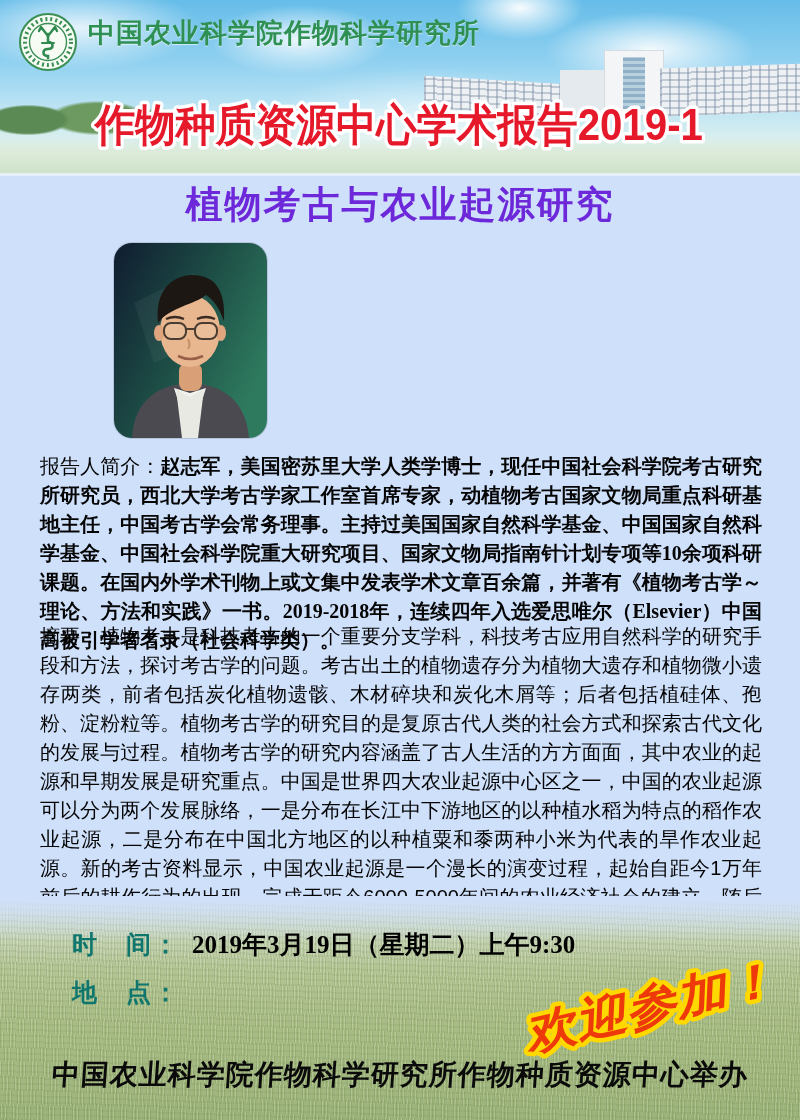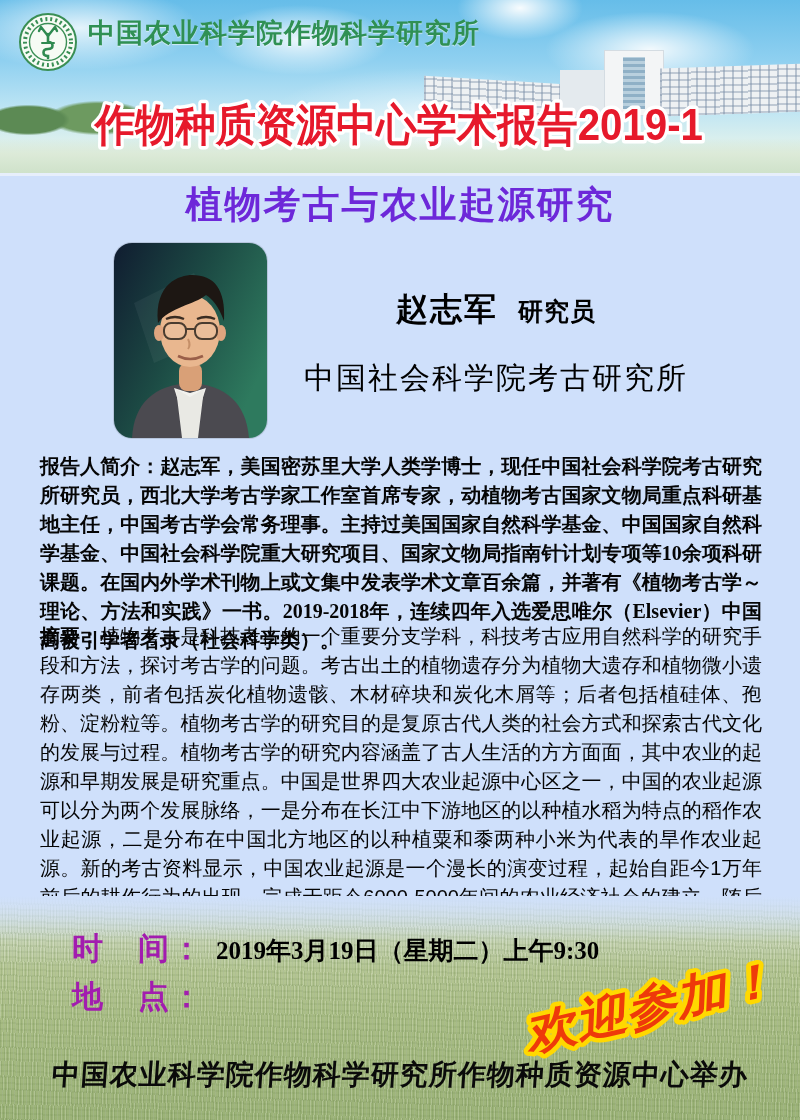--- a/index.html
+++ b/index.html
@@ -75,40 +75,40 @@
   .speaker-title{font-size:25px;font-weight:800;color:#000;letter-spacing:1px;}
   .affiliation{
     margin-top:26px;font-size:30px;color:#000;letter-spacing:2px;
     font-family:"Liberation Serif",serif;
   }
 
   .para{
     position:absolute;left:40px;width:722px;margin:0;
     font-size:20px;line-height:29px;color:#050505;text-align:justify;
   }
-  .para .lead{font-weight:700;font-family:"Liberation Sans",sans-serif;}
+  .para .lead{font-weight:400;font-family:"Liberation Sans",sans-serif;}
   .bio{top:452px;font-family:"Liberation Serif",serif;font-weight:600;}
   .abstract{top:622px;font-family:"Liberation Sans",sans-serif;font-weight:400;}
 
   
   .grass{
     position:absolute;left:0;top:896px;width:800px;height:224px;
     background-image:
       repeating-linear-gradient(88deg, rgba(70,100,45,.14) 0 1px, rgba(0,0,0,0) 1px 3px),
       repeating-linear-gradient(94deg, rgba(255,255,255,.18) 0 1px, rgba(0,0,0,0) 1px 4px),
       repeating-linear-gradient(2deg, rgba(90,120,60,.10) 0 2px, rgba(0,0,0,0) 2px 6px),
       linear-gradient(180deg,#dde6e6 0%, #ccd8bf 14%, #b5c694 32%, #a9bd85 55%, #9cb378 100%);
   }
   .grass::before{
     content:"";position:absolute;left:0;top:0;width:100%;height:46px;
     background:linear-gradient(180deg,#cfe0fb 0%, rgba(207,224,251,0) 100%);
   }
 
   .sched-row{position:absolute;left:72px;display:flex;align-items:baseline;}
-  .sched-label{font-size:31px;font-weight:800;color:#a21caf;letter-spacing:2px;font-family:Liberation Mono, monospace;}
+  .sched-label{font-size:25px;font-weight:800;color:#0f766e;letter-spacing:2px;font-family:Liberation Mono, monospace;}
   .sched-value{margin-left:12px;font-size:25px;color:#000;}
   .time-row{top:928px;}
   .venue-row{top:976px;}
   .time-value{font-family:"Liberation Serif",serif;font-weight:600;margin-left:12px;}
   .venue-value{font-weight:800;letter-spacing:1px;}
 
   .welcome-svg{position:absolute;left:500px;top:940px;width:300px;height:130px;}
 
   .footer-line{
     position:absolute;left:0;top:1056px;width:800px;text-align:center;
@@ -184,27 +184,20 @@
         <rect x="81" y="80" width="22" height="16" rx="7"></rect>
         <path d="M72 86 h9" fill="none"></path>
       </g>
 
       <path d="M52 76 q9 -4 18 0 M83 76 q9 -4 18 0" stroke="#3a2c22" stroke-width="2.4" fill="none"></path>
       <path d="M74 96 q3 6 0 10" stroke="#c58f68" stroke-width="2" fill="none"></path>
       <path d="M64 113 q12 6 25 0" stroke="#9a5f49" stroke-width="2.6" fill="none"></path>
     </svg>
   </div>
 
-  <div class="speaker-info">
-    <div class="speaker-name-row">
-      <span class="speaker-name">赵志军</span>
-      <span class="speaker-title">研究员</span>
-    </div>
-    <div class="affiliation">中国社会科学院考古研究所</div>
-  </div>
 
   <p class="para bio"><span class="lead">报告人简介：</span><span>赵志军，美国密苏里大学人类学博士，现任中国社会科学院考古研究所研究员，西北大学考古学家工作室首席专家，动植物考古国家文物局重点科研基地主任，中国考古学会常务理事。主持过美国国家自然科学基金、中国国家自然科学基金、中国社会科学院重大研究项目、国家文物局指南针计划专项等10余项科研课题。在国内外学术刊物上或文集中发表学术文章百余篇，并著有《植物考古学～理论、方法和实践》一书。2019-2018年，连续四年入选爱思唯尔（Elsevier）中国高被引学者名录（社会科学类）。</span></p>
 
   <p class="para abstract"><span class="lead">摘要：</span><span>植物考古是科技考古的一个重要分支学科，科技考古应用自然科学的研究手段和方法，探讨考古学的问题。考古出土的植物遗存分为植物大遗存和植物微小遗存两类，前者包括炭化植物遗骸、木材碎块和炭化木屑等；后者包括植硅体、孢粉、淀粉粒等。植物考古学的研究目的是复原古代人类的社会方式和探索古代文化的发展与过程。植物考古学的研究内容涵盖了古人生活的方方面面，其中农业的起源和早期发展是研究重点。中国是世界四大农业起源中心区之一，中国的农业起源可以分为两个发展脉络，一是分布在长江中下游地区的以种植水稻为特点的稻作农业起源，二是分布在中国北方地区的以种植粟和黍两种小米为代表的旱作农业起源。新的考古资料显示，中国农业起源是一个漫长的演变过程，起始自距今1万年前后的耕作行为的出现，完成于距今6000-5000年间的农业经济社会的建立。随后不久，由西亚传播进入中国的小麦逐步替代了粟和黍两种小米，成为了中国北方旱作农业的主体农作物，由此形成了数千年以来中国农业“南稻北麦”的生产格局。</span></p>
 
   <div class="grass"></div>
 
   <div class="sched-row time-row">
     <span class="sched-label">时　间：</span>
     <span class="sched-value time-value">2019年3月19日（星期二）上午9:30</span>

